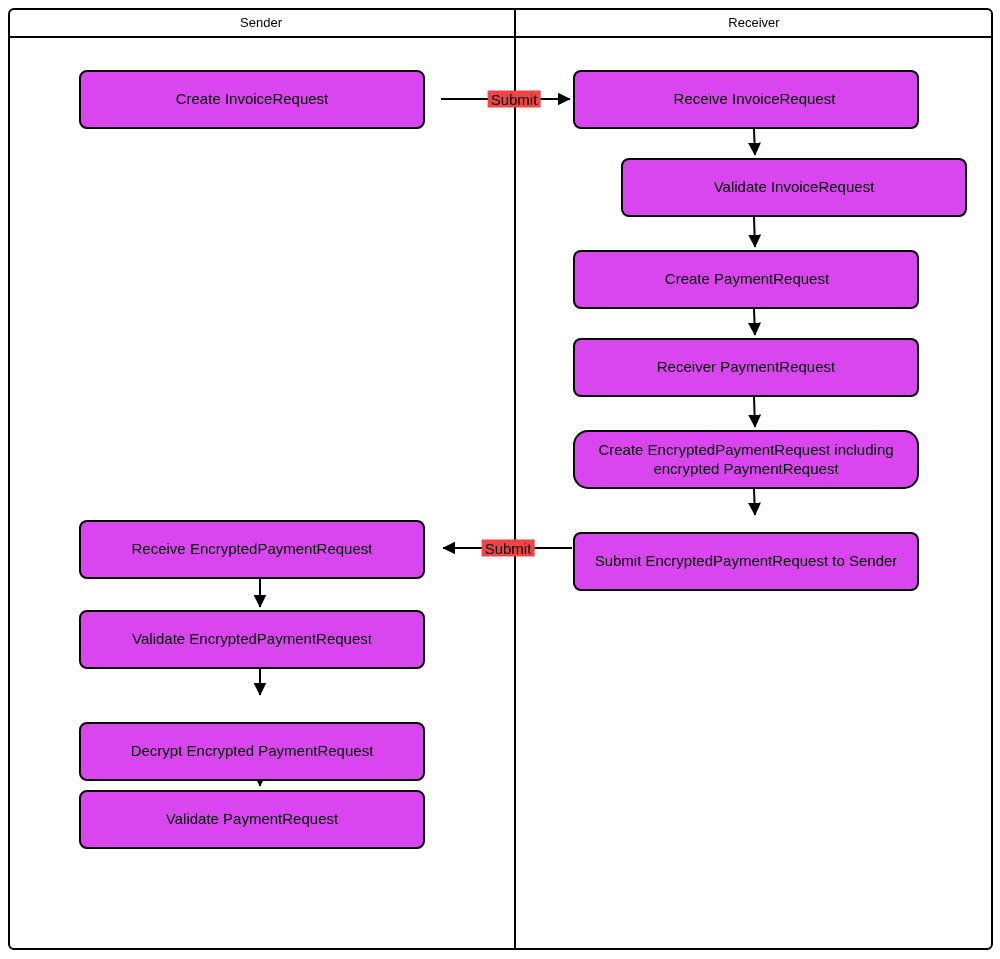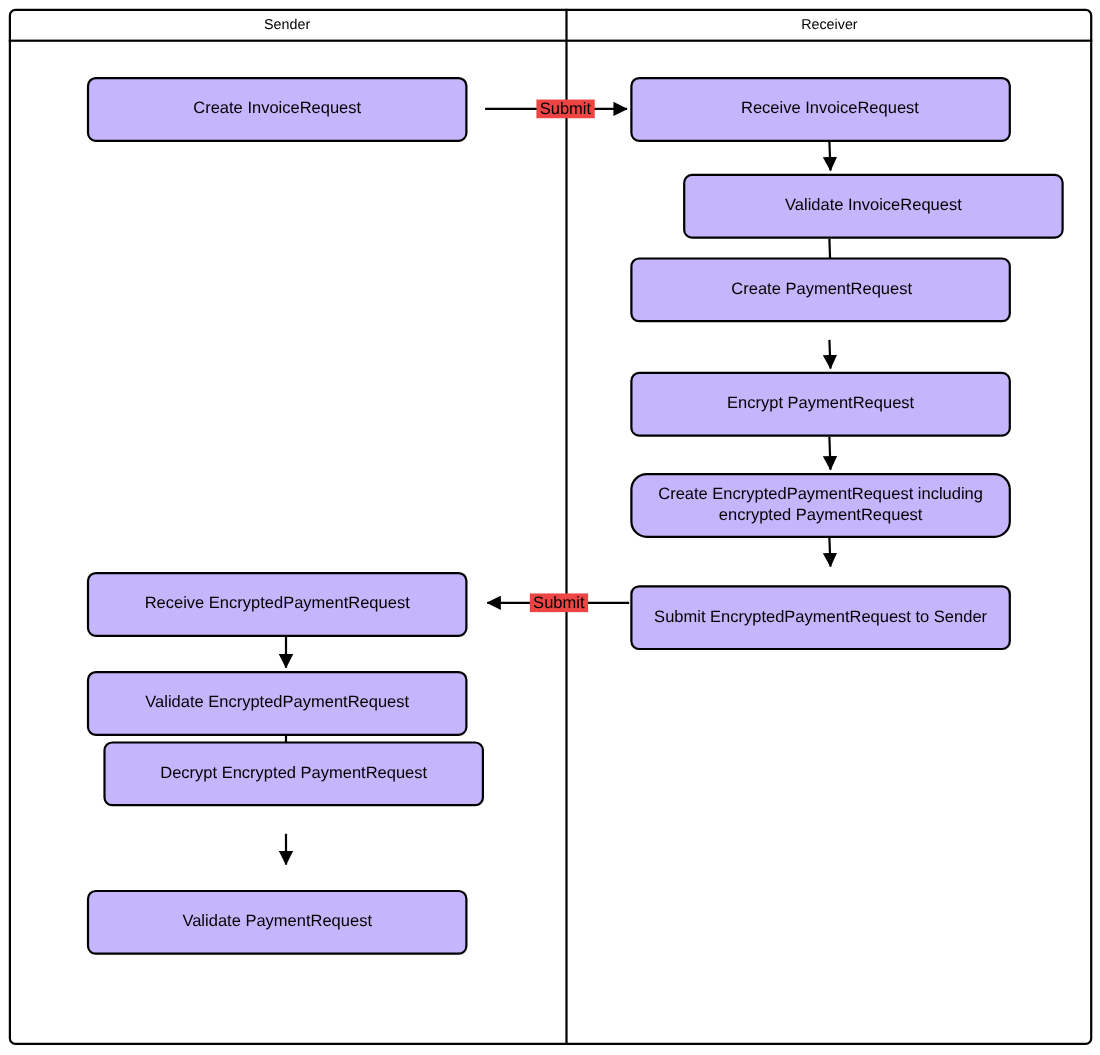--- a/index.html
+++ b/index.html
@@ -48,21 +48,21 @@
   .lane-title.receiver { left: 754px; }
 
   
   .node {
     position: absolute;
     width: 346px;
     height: 59px;
     box-sizing: border-box;
     border: 2px solid #000000;
     border-radius: 8px;
-    background: #c4b5fd;
+    background: #d946ef;
     display: flex;
     align-items: center;
     justify-content: center;
     text-align: center;
     font-size: 15px;
     line-height: 1.25;
     color: #000000;
     padding: 2px 14px;
   }
   .lane-sender .node { left: 79px; }
@@ -120,29 +120,29 @@
   <div class="frame"></div>
   <div class="lane-divider"></div>
   <div class="header-separator"></div>
   <span class="lane-title sender">Sender</span>
   <span class="lane-title receiver">Receiver</span>
 
   <div class="lane-sender">
     <div class="node" style="top:70px;">Create InvoiceRequest</div>
     <div class="node" style="top:520px;">Receive EncryptedPaymentRequest</div>
     <div class="node" style="top:610px;">Validate EncryptedPaymentRequest</div>
-    <div class="node" style="top:674px;margin-left:15px;">Decrypt Encrypted PaymentRequest</div>
-    <div class="node" style="top:790px;margin-top:19px;">Validate PaymentRequest</div>
+    <div class="node" style="top:722px;">Decrypt Encrypted PaymentRequest</div>
+    <div class="node" style="top:790px;">Validate PaymentRequest</div>
   </div>
 
   <div class="lane-receiver">
     <div class="node" style="top:70px;padding-left:31px;">Receive InvoiceRequest</div>
     <div class="node" style="top:158px;margin-left:48px;">Validate InvoiceRequest</div>
-    <div class="node" style="top:234px;padding-left:16px;">Create PaymentRequest</div>
-    <div class="node" style="top:338px;">Encrypt PaymentRequest</div>
+    <div class="node" style="top:250px;padding-left:16px;">Create PaymentRequest</div>
+    <div class="node" style="top:338px;">Receiver PaymentRequest</div>
     <div class="node" style="top:430px;border-radius:15px;">Create EncryptedPaymentRequest including encrypted PaymentRequest</div>
     <div class="node" style="top:532px;">Submit EncryptedPaymentRequest to Sender</div>
   </div>
 
   <span class="edge-label" style="left:514px; top:99px;">Submit</span>
   <span class="edge-label" style="left:508px; top:548px;">Submit</span>
 
 </div>
 
 </body></html>

